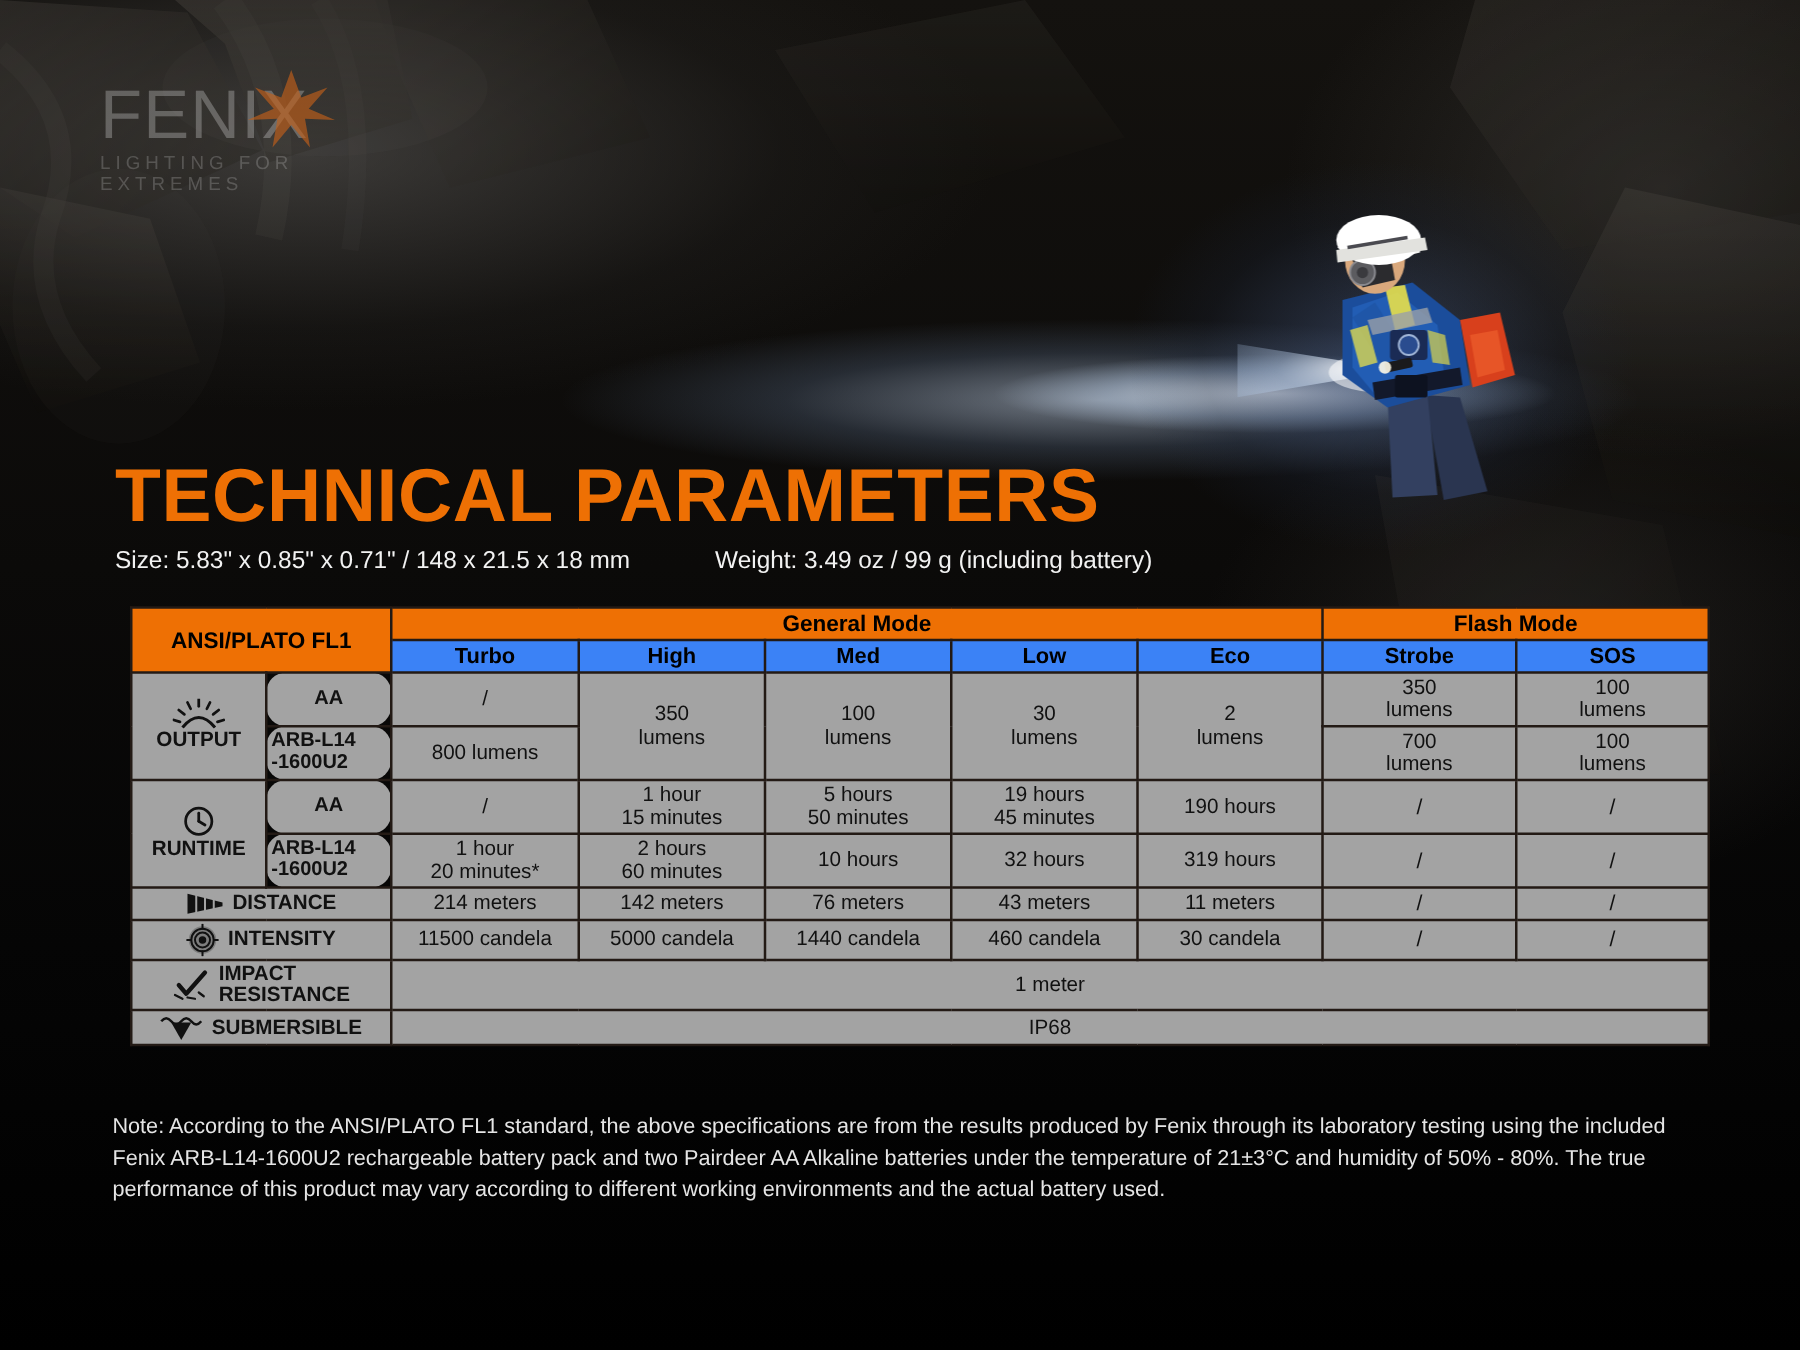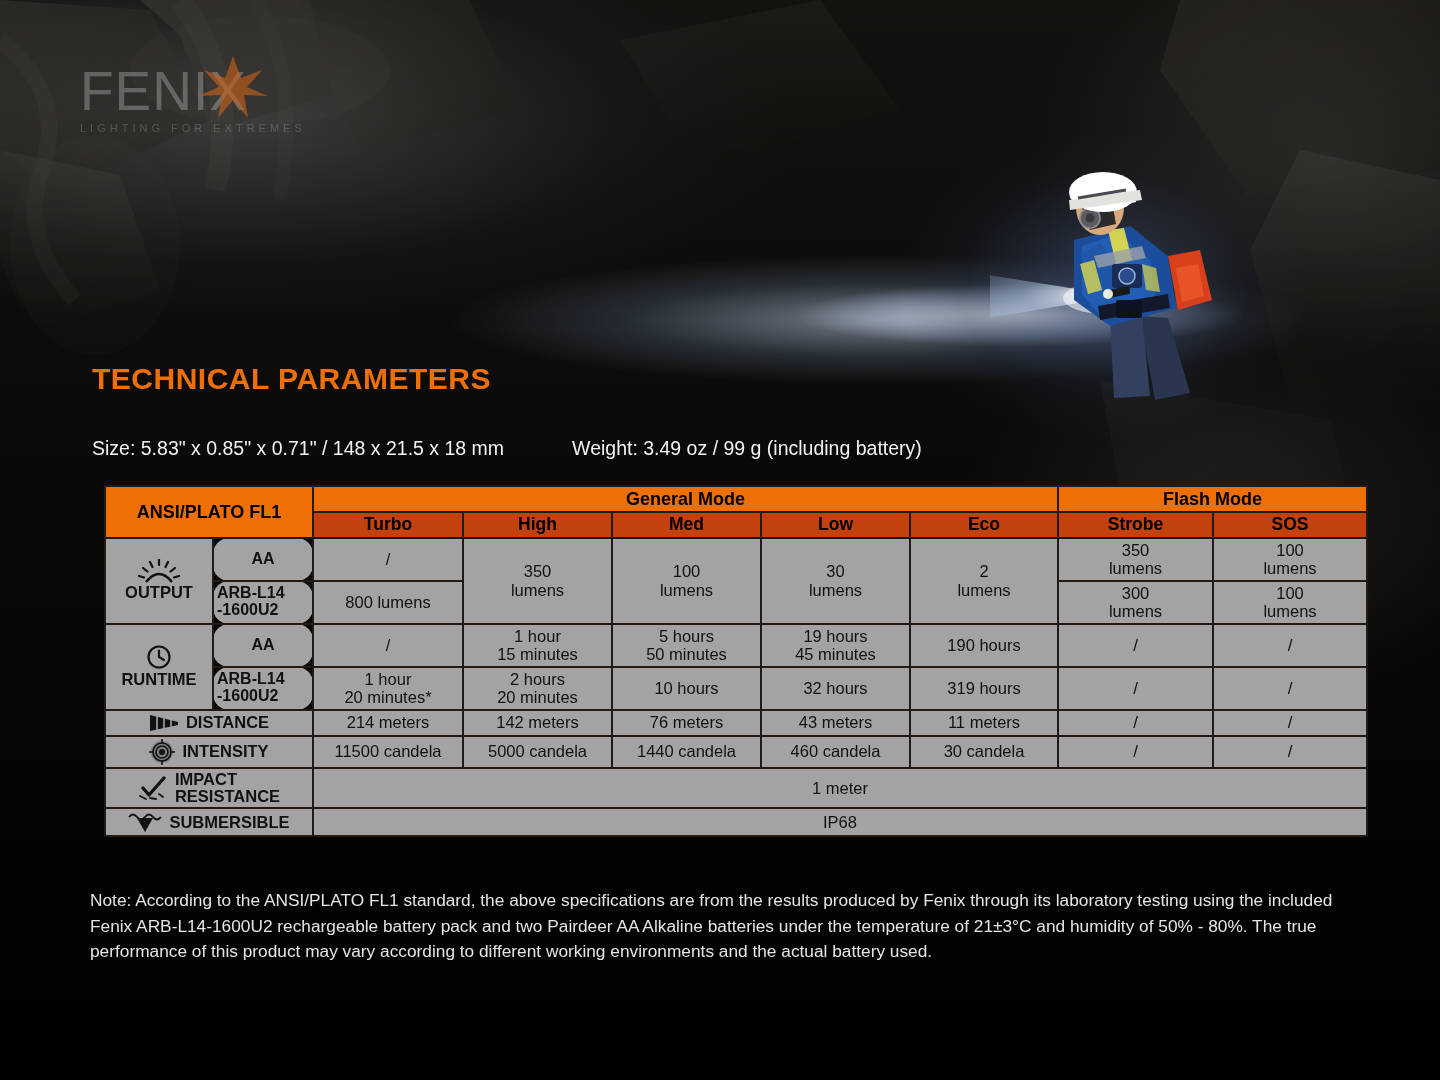--- a/index.html
+++ b/index.html
@@ -30,33 +30,33 @@
     position: absolute; left: 80px; top: 62px;
     width: 270px; height: 86px;
   }
   .logo-word {
     font-size: 55px; font-weight: normal; letter-spacing: 1px;
     color: rgba(225,225,225,.30);
     line-height: 58px;
     font-family: "Liberation Sans", sans-serif;
   }
   .logo-tag {
-    font-size: 11px; letter-spacing: 4.0px;
+    font-size: 15px; letter-spacing: 4.0px;
     color: rgba(200,200,200,.26);
     margin-top: 2px;
   }
   #logo-star { position: absolute; left: 108px; top: -6px; opacity: .75; }
 
   
   #miner { position: absolute; left: 990px; top: 168px; width: 252px; height: 235px; }
 
   
   #title {
     position: absolute; left: 92px; top: 362px;
-    font-size: 30px; font-weight: bold;
+    font-size: 60px; font-weight: bold;
     color: #EE7004; letter-spacing: .5px;
     font-family: "Liberation Sans", sans-serif;
   }
   #specs {
     position: absolute; left: 92px; top: 437px;
     color: #f2f2f2; font-size: 19.5px;
     white-space: nowrap;
   }
   #specs .gap { display: inline-block; width: 68px; }
 
@@ -64,21 +64,21 @@
   #table-wrap { position: absolute; left: 104px; top: 485px; width: 1223px; }
   table { border-collapse: collapse; width: 1262px; table-layout: fixed; }
   td, th {
     border: 2px solid #231a15;
     text-align: center; vertical-align: middle;
     background: #A3A3A3;
     color: #111; font-size: 16.5px; font-weight: normal;
     padding: 2px 3px; line-height: 1.12;
   }
   th.hd { background: #EE7004; font-weight: bold; font-size: 18px; color: #000; }
-  th.hd-sub { background: #c2410c; font-weight: bold; font-size: 17.5px; color: #000; }
+  th.hd-sub { background: #3b82f6; font-weight: bold; font-size: 17.5px; color: #000; }
   td.rowlabel { font-weight: bold; font-size: 16.5px; margin-left: 44px; }
   td.batt { font-weight: bold; font-size: 16px; border-radius: 16px; }
   .icon-label { display: flex; align-items: center; justify-content: center; gap: 7px; }
   .icon-stack { display: flex; flex-direction: column; align-items: center; justify-content: center; gap: 0px; }
   .two-line { text-align: left; line-height: 1.05; }
   .sep { font-size: 17px; }
 
   
   col.c-ansi   { width: 108px; }
   col.c-batt   { width: 100px; }
@@ -273,21 +273,21 @@
 
   <tr>
     <td class="batt">
       <div class="two-line">
         <span>ARB-L14</span><br>
         <span>-1600U2</span>
       </div>
     </td>
     <td>800 lumens</td>
     <td>
-      <span>300</span><br>
+      <span>700</span><br>
       <span>lumens</span>
     </td>
     <td>
       <span>100</span><br>
       <span>lumens</span>
     </td>
   </tr>
 
   <tr>
     <td class="rowlabel" rowspan="2">
@@ -325,21 +325,21 @@
         <span>ARB-L14</span><br>
         <span>-1600U2</span>
       </div>
     </td>
     <td>
       <span>1 hour</span><br>
       <span>20 minutes*</span>
     </td>
     <td>
       <span>2 hours</span><br>
-      <span>20 minutes</span>
+      <span>60 minutes</span>
     </td>
     <td>10 hours</td>
     <td>32 hours</td>
     <td>319 hours</td>
     <td class="sep">/</td>
     <td class="sep">/</td>
   </tr>
 
   <tr>
     <td class="rowlabel" colspan="2">

